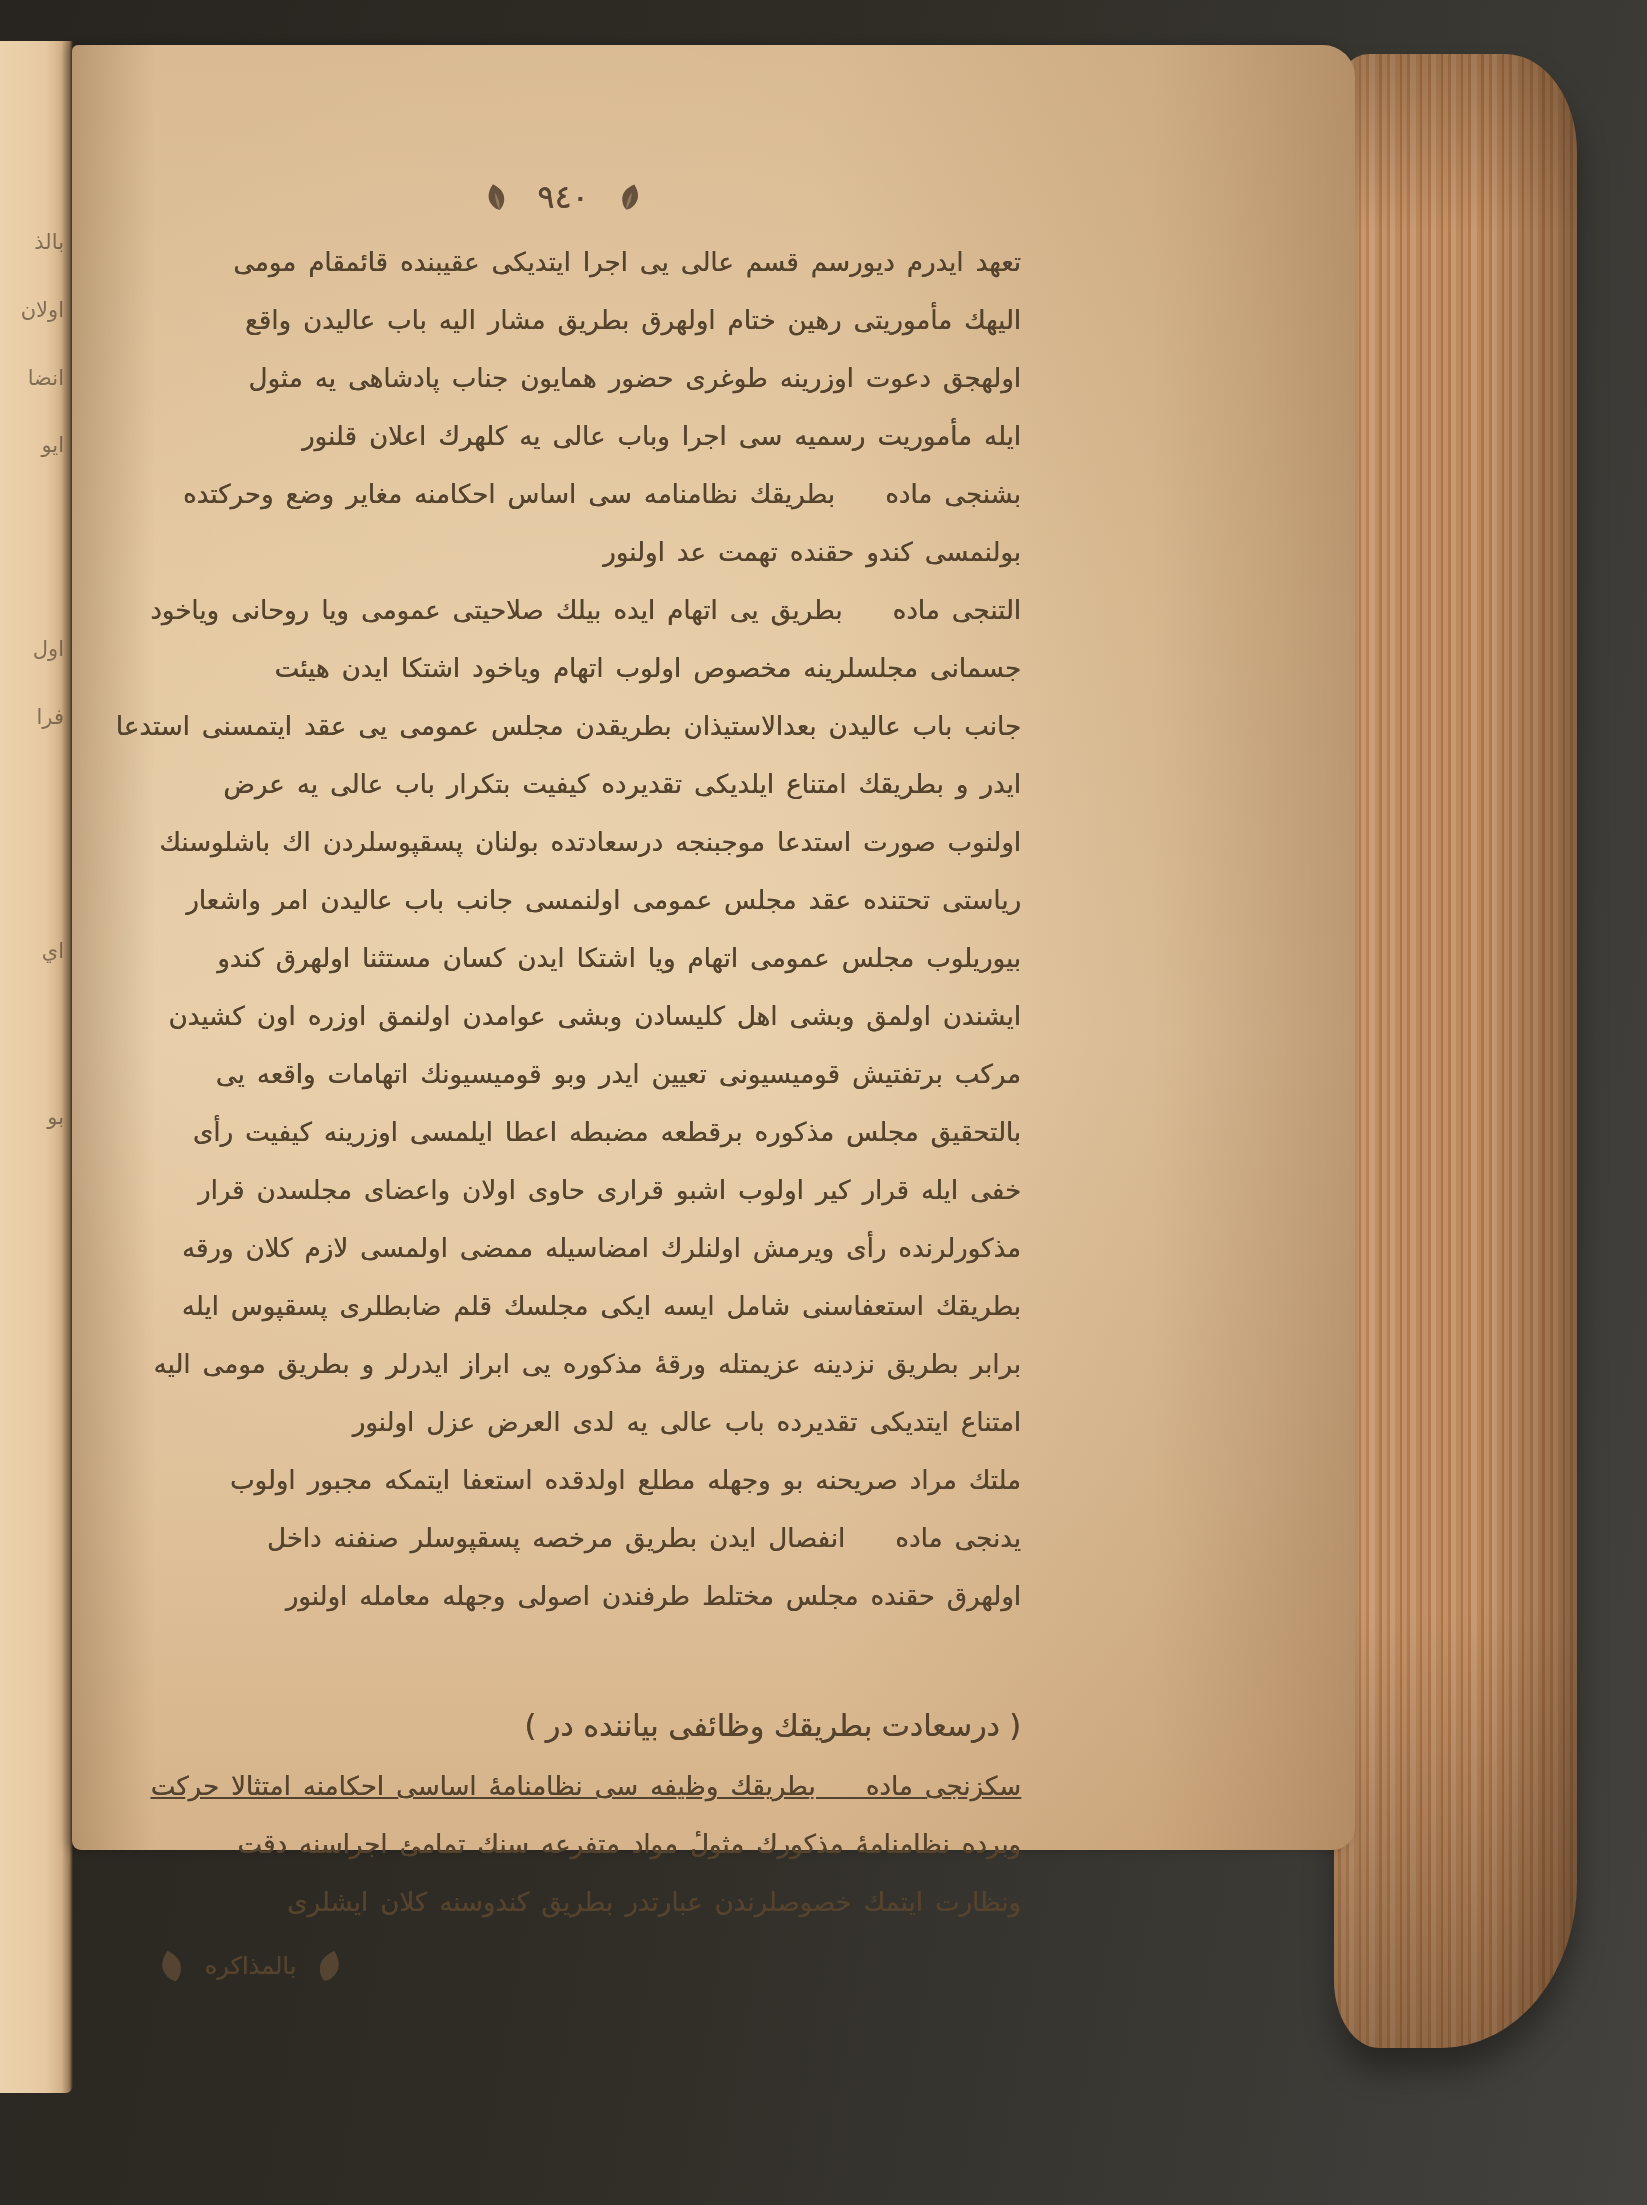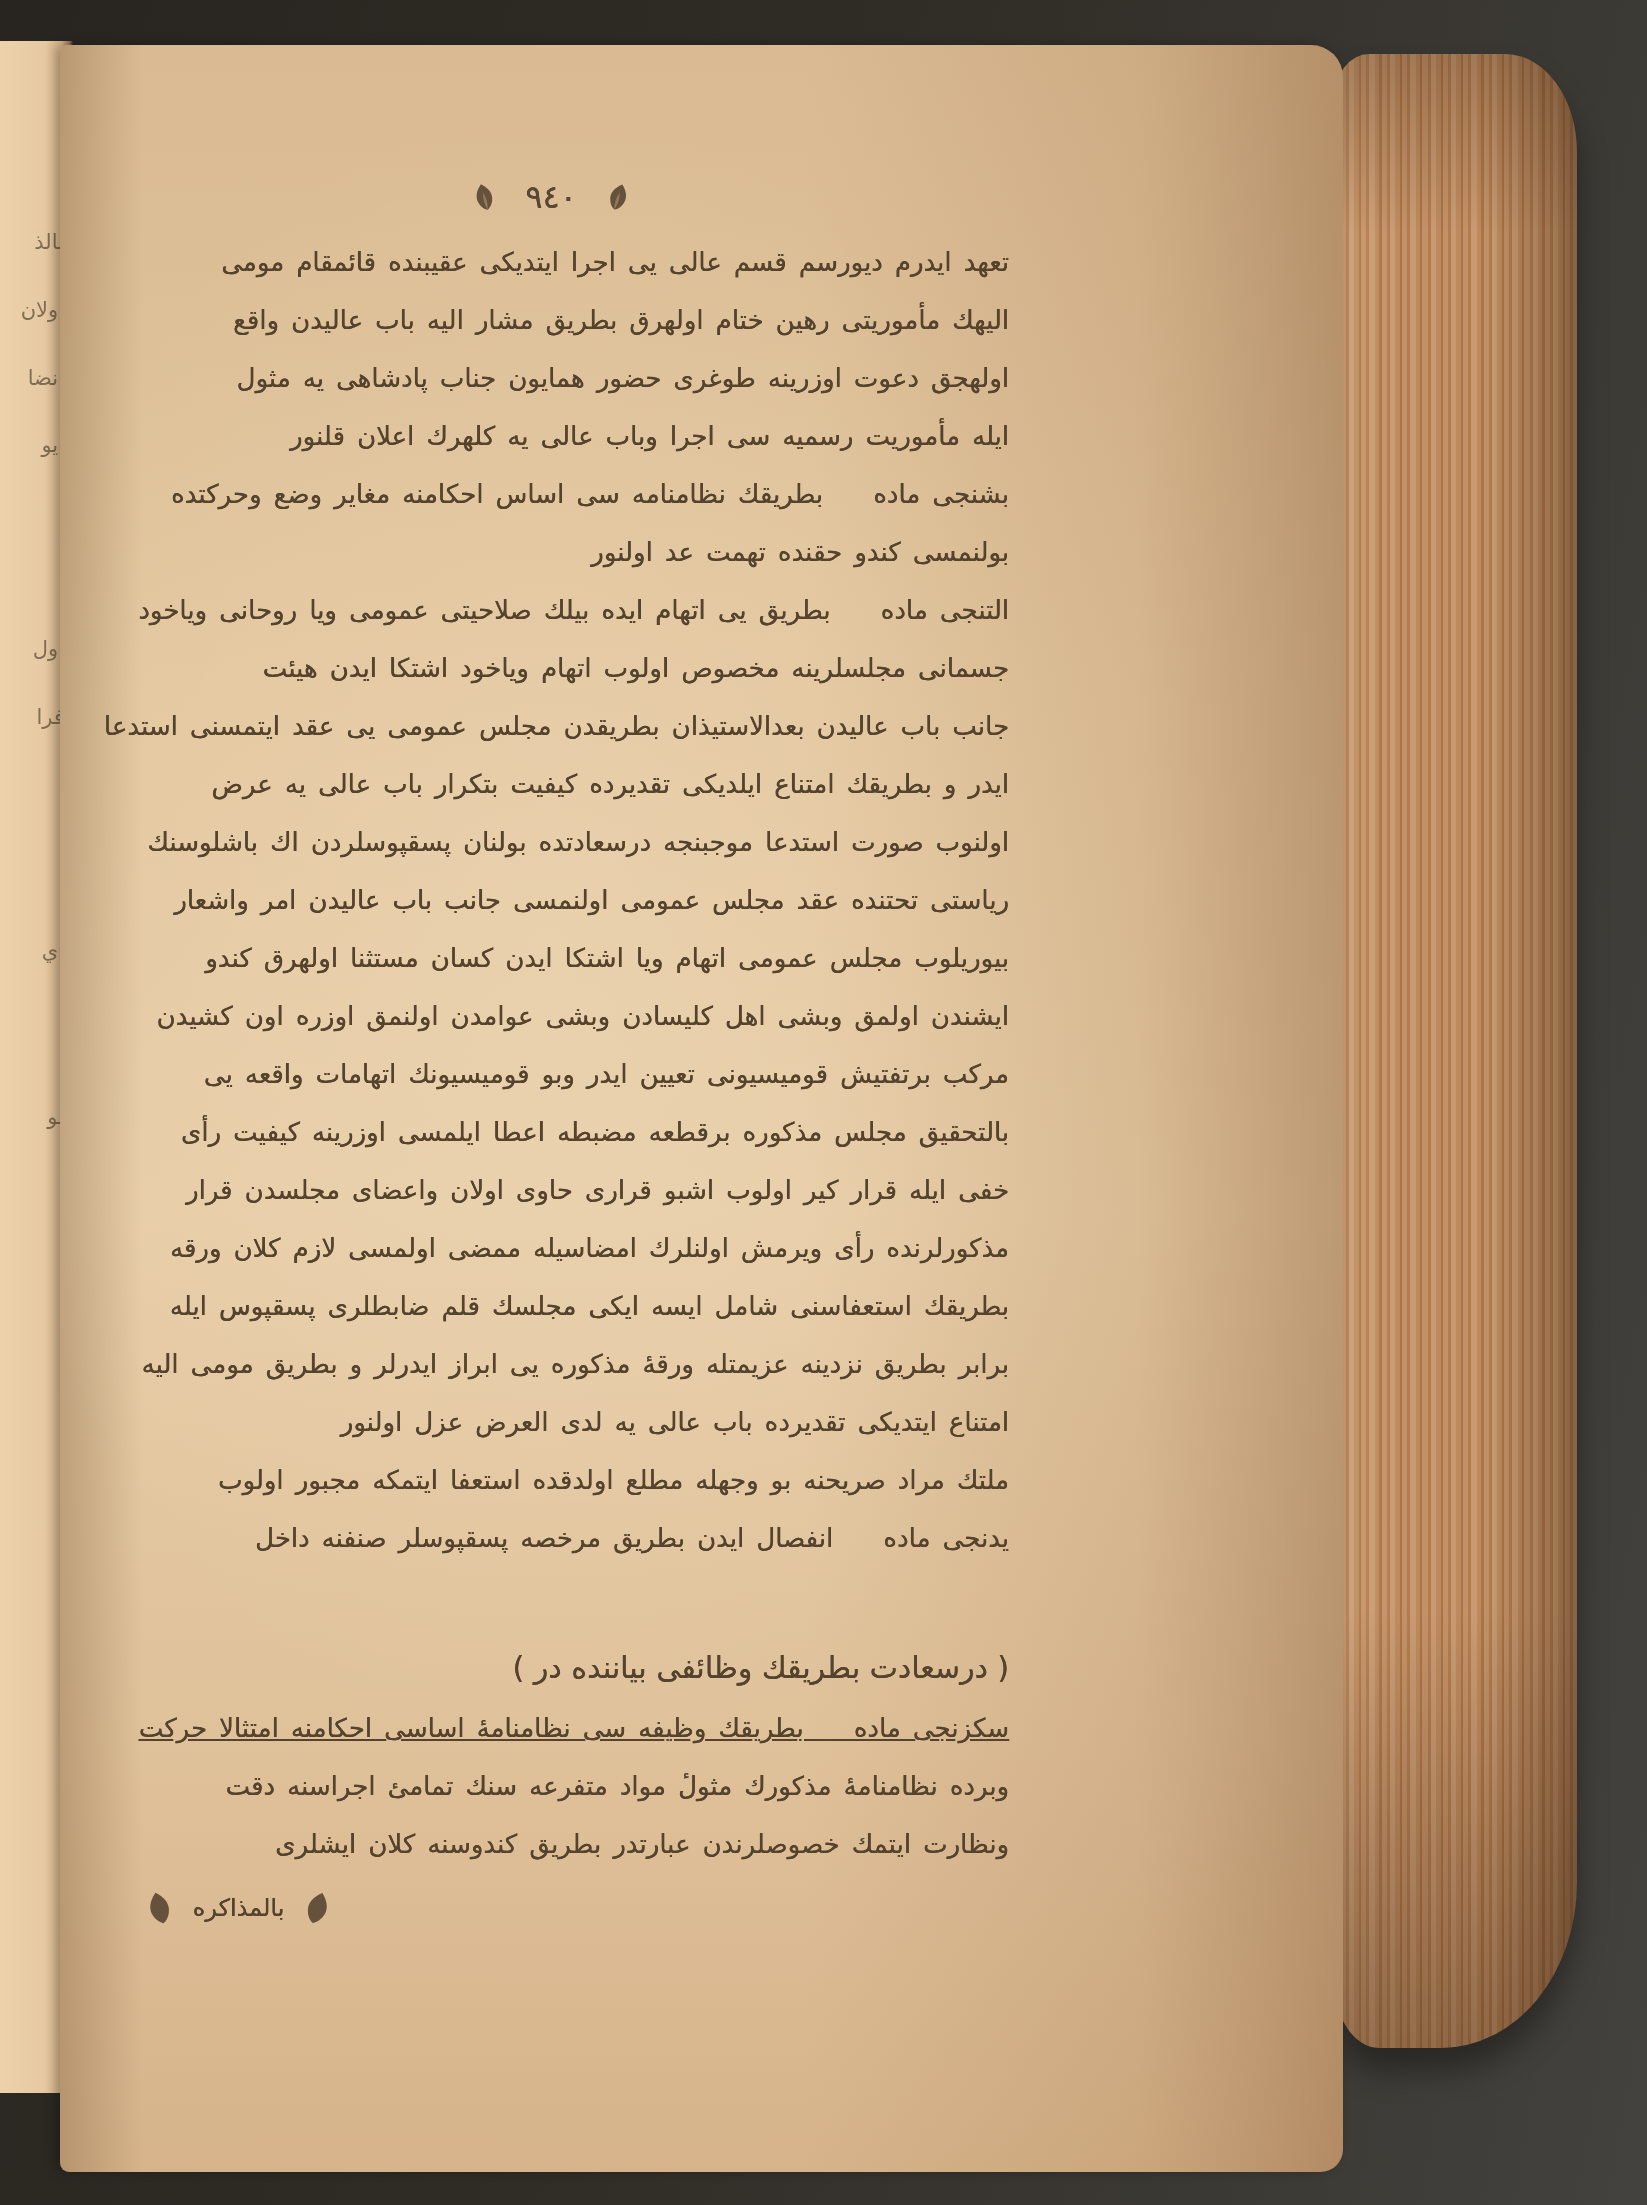--- a/index.html
+++ b/index.html
@@ -23,21 +23,21 @@
     position:absolute;left:1334px;top:54px;width:243px;height:1994px;
     border-radius:35px 72px 136px 45px / 45px 98px 166px 68px;
     background:
       linear-gradient(180deg,rgba(70,45,22,.30) 0%,rgba(0,0,0,0) 9%,rgba(0,0,0,0) 78%,rgba(60,36,16,.38) 100%),
       linear-gradient(90deg,rgba(255,230,200,.12) 0%,rgba(0,0,0,0) 30%,rgba(0,0,0,0) 62%,rgba(64,38,18,.30) 92%,rgba(40,24,12,.42) 100%),
       repeating-linear-gradient(90deg,#bd8a5e 0 4.5px,#aa7448 4.5px 6.8px,#c39167 6.8px 12px,#b27c4f 12px 15px,#c99a72 15px 20.4px);
     box-shadow:0 22.6px 30px rgba(0,0,0,.35);
   }
   
   .page{
-    position:absolute;left:60px;top:45px;width:1283px;height:2127px;
+    position:absolute;left:72px;top:45px;width:1283px;height:1805px;
     border-radius:6px 32px 22.6px 9px;
     background:
       radial-gradient(830px 1208px at 38% 42%,rgba(255,244,224,.16),rgba(0,0,0,0) 70%),
       linear-gradient(90deg,rgba(128,96,60,.38) 0px,rgba(128,96,60,0) 83px,rgba(0,0,0,0) 58%,rgba(160,116,74,.20) 84%,rgba(136,92,54,.46) 100%),
       linear-gradient(180deg,#d9ba92 0%,#e3c79f 30%,#e7cda7 55%,#dfc19a 80%,#d6b38a 100%);
     box-shadow:-4.5px 0 10.6px rgba(0,0,0,.25);
   }
   .column{
     position:absolute;top:125px;left:33px;width:916px;direction:rtl;
     color:#55432d;
@@ -118,20 +118,21 @@
     <div class="line">ايشندن اولمق وبشى اهل كليسادن وبشى عوامدن اولنمق اوزره اون كشيدن</div>
     <div class="line">مركب برتفتيش قوميسيونى تعيين ايدر وبو قوميسيونك اتهامات واقعه يى</div>
     <div class="line">بالتحقيق مجلس مذكوره برقطعه مضبطه اعطا ايلمسى اوزرينه كيفيت رأى</div>
     <div class="line">خفى ايله قرار كير اولوب اشبو قرارى حاوى اولان واعضاى مجلسدن قرار</div>
     <div class="line">مذكورلرنده رأى ويرمش اولنلرك امضاسيله ممضى اولمسى لازم كلان ورقه</div>
     <div class="line">بطريقك استعفاسنى شامل ايسه ايكى مجلسك قلم ضابطلرى پسقپوس ايله</div>
     <div class="line">برابر بطريق نزدينه عزيمتله ورقهٔ مذكوره يى ابراز ايدرلر و بطريق مومى اليه</div>
     <div class="line">امتناع ايتديكى تقديرده باب عالى يه لدى العرض عزل اولنور</div>
     <div class="line">ملتك مراد صريحنه بو وجهله مطلع اولدقده استعفا ايتمكه مجبور اولوب</div>
     <div class="line">يدنجى ماده   انفصال ايدن بطريق مرخصه پسقپوسلر صنفنه داخل</div>
+    <div class="line">اولهرق حقنده مجلس مختلط طرفندن اصولى وجهله معامله اولنور</div>
 
     <div class="section-heading">( درسعادت بطريقك وظائفى بياننده در )</div>
 
     <div class="line closing">سكزنجى ماده   بطريقك وظيفه سى نظامنامهٔ اساسى احكامنه امتثالا حركت</div>
     <div class="line">وبرده نظامنامهٔ مذكورك مثولٔ مواد متفرعه سنك تمامئ اجراسنه دقت</div>
     <div class="line">ونظارت ايتمك خصوصلرندن عبارتدر بطريق كندوسنه كلان ايشلرى</div>
 
     <div class="catchword-row">
       <svg class="fleuron rot-l" viewBox="0 0 24 30">
           <path d="M12 1 C5 7 2 14 5 21 C7 26 10 28 12 29 C14 28 17 26 19 21 C22 14 19 7 12 1 Z"></path>

